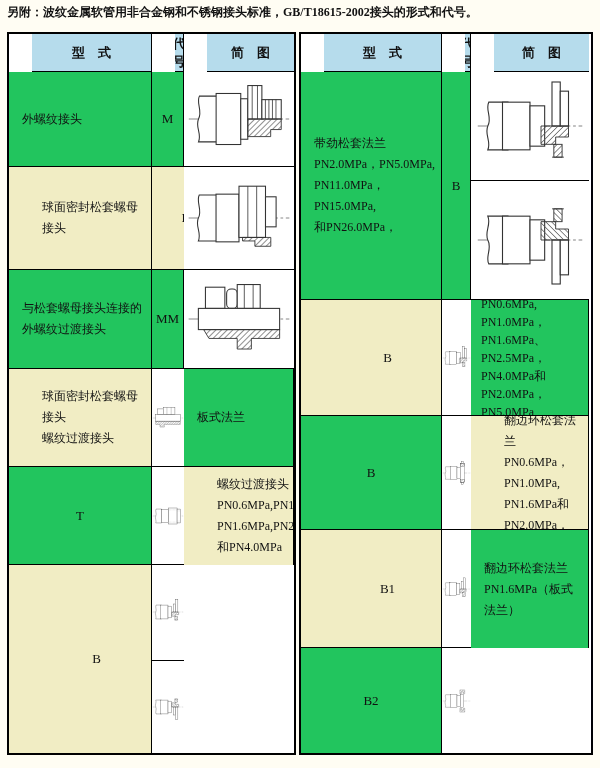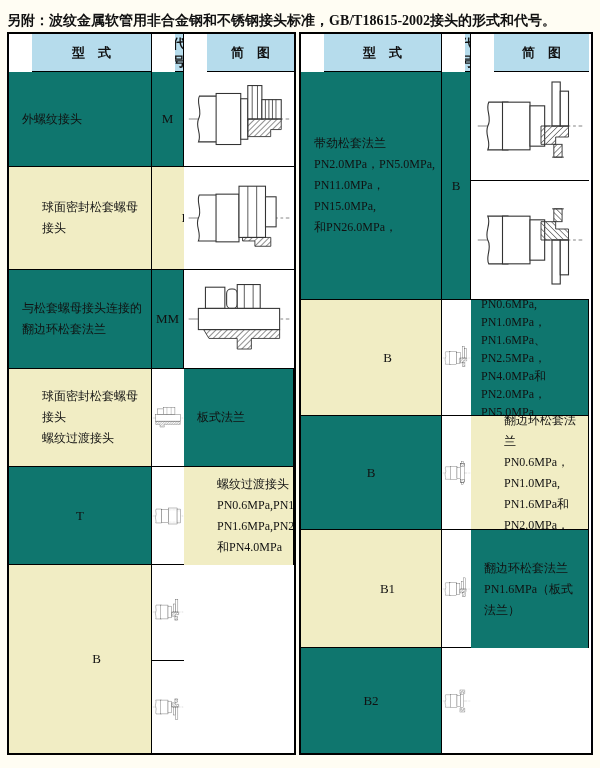--- a/index.html
+++ b/index.html
@@ -4,22 +4,22 @@
 <style>
   html,body{margin:0;padding:0;}
   body{
     width:600px;height:768px;
     background:var(--page-bg,#fffdf3);
     font-family:"Liberation Serif","DejaVu Serif",serif;
     color:#111;
     position:relative;overflow:hidden;
   }
   .title{
-    position:absolute;left:7px;top:12px;width:588px;
-    font-size:14px;font-weight:bold;letter-spacing:0;
+    position:absolute;left:7px;top:4px;width:588px;
+    font-size:12px;font-weight:bold;letter-spacing:0;
     white-space:nowrap;
   }
   .tables{
     position:absolute;left:7px;top:32px;width:586px;height:723px;
     display:flex;
   }
   .half{
     border:2px solid #000;background:#fff;
     display:grid;box-sizing:border-box;
   }
@@ -31,21 +31,21 @@
   }
   .half.right{
     width:294px;
     grid-template-columns:141px 29px 118px;
     grid-template-rows:38px 228px 116px 114px 118px 105px;
   }
   .c{
     box-sizing:border-box;
     border-right:1px solid #000;
     border-bottom:1px solid #000;
-    background:#0f766e;
+    background:#22c55e;
     overflow:hidden;
   }
   .c.lastcol{border-right:none;}
   .c.lastrow{border-bottom:none;}
   .hdr{
     background:var(--header-bg,#b6dcec);
     display:flex;align-items:center;justify-content:center;
     font-size:13px;font-weight:bold;margin-left:23px;
   }
   .t{
@@ -215,21 +215,21 @@
 
     <div class="c t hl">球面密封松套螺母接头</div>
     <div class="c k hl">F</div>
     <div class="c d lastcol">
       <svg width="106" height="94" viewBox="0 0 120 100">
           <use href="#dg-nut"></use>
         </svg>
     </div>
 
     <div class="c t">与松套螺母接头连接的
-翻边环松套法兰</div>
+外螺纹过渡接头</div>
     <div class="c k">MM</div>
     <div class="c d lastcol">
       <svg width="106" height="90" viewBox="0 0 120 100">
           <use href="#dg-mm"></use>
         </svg>
     </div>
 
     <div class="c t hl">球面密封松套螺母接头
 螺纹过渡接头</div>
     <div class="c d lastcol">

